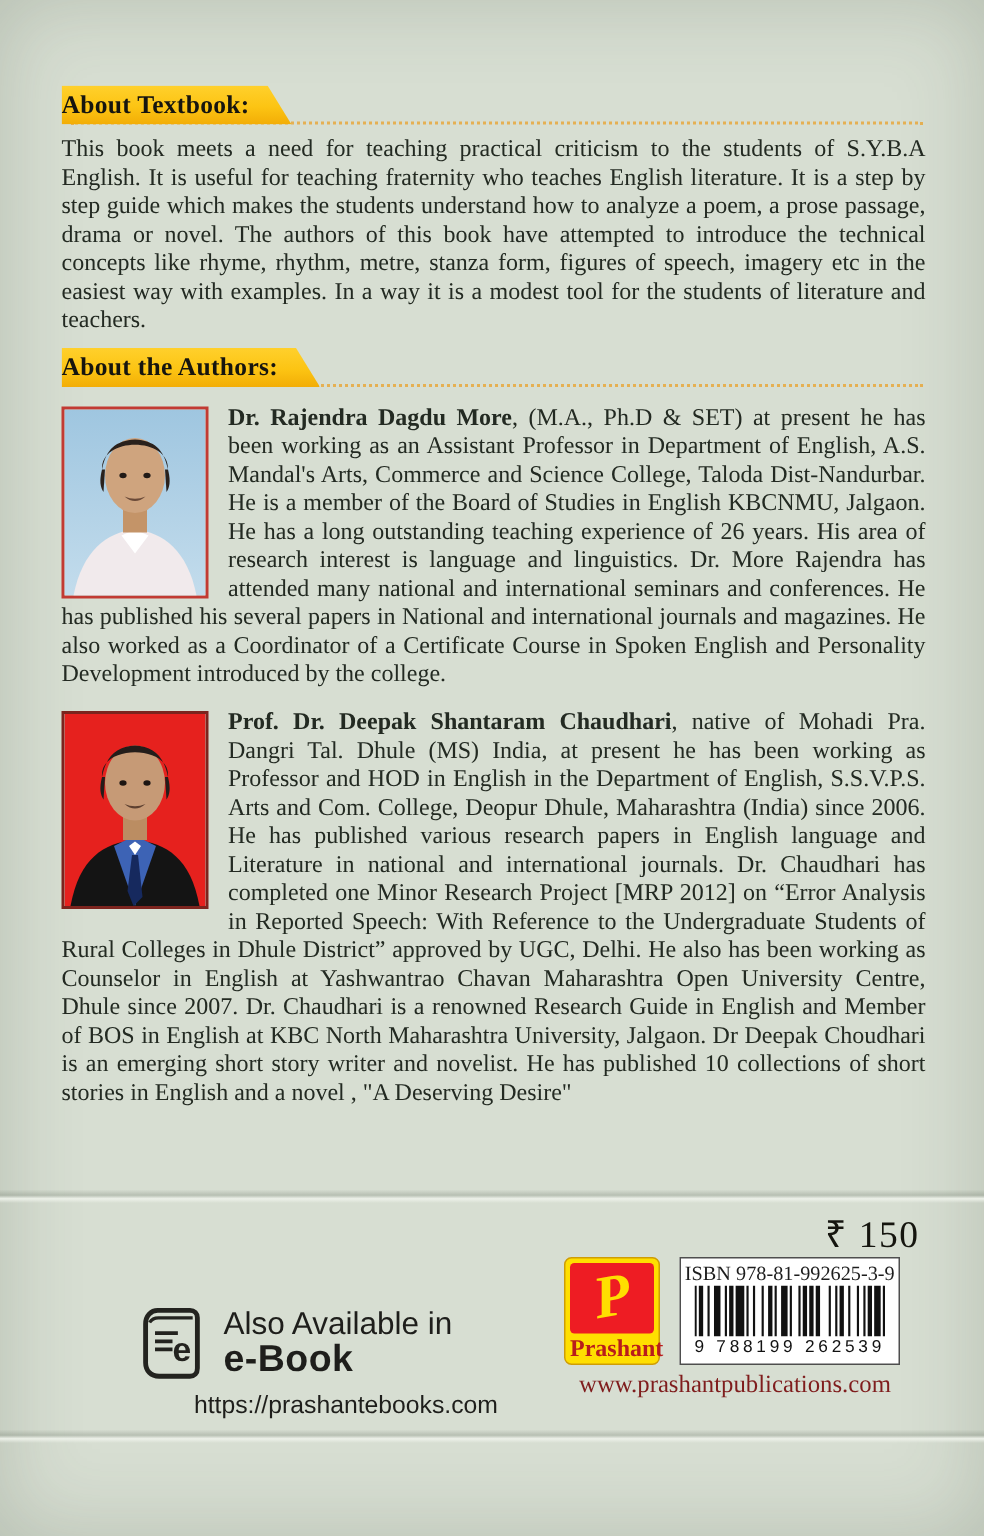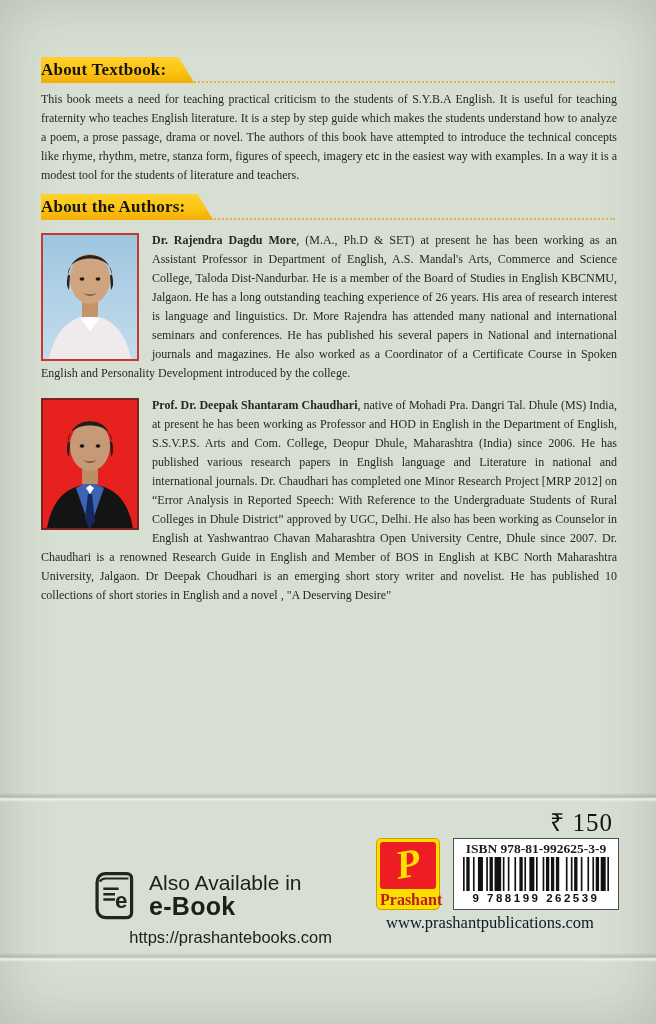--- a/index.html
+++ b/index.html
@@ -15,21 +15,21 @@
     content:"";position:absolute;left:6px;right:2px;bottom:0;
     border-bottom:2px dotted rgba(233,160,40,.75);
   }
   .tab{
     position:relative;z-index:1;display:inline-block;
     background:linear-gradient(180deg,#ffd02c 0%,#fcc413 55%,#f2ad06 100%);
     clip-path:polygon(0 0,calc(100% - 16px) 0,100% 100%,0 100%);
     padding:2px 28px 3px 0;height:21px;line-height:21px;
     font-weight:bold;font-size:17px;color:#16150f;letter-spacing:.2px;
   }
-  .body-text{margin:0;text-align:justify;font-size:12px;line-height:19px;}
+  .body-text{margin:0;text-align:justify;font-size:16px;line-height:19px;}
   .para-textbook{margin-bottom:9px;}
   .author-block{margin-top:11px;}
   .author-block.second{margin-top:13px;}
   .author-block::after{content:"";display:block;clear:both;}
   .photo{float:left;width:94px;margin:2px 13px 2px 0;line-height:0;}
   .photo svg{display:block;}
   .photo.p1{border:2px solid #c23a33;}
   .photo.p2{border:2px solid #7c241e;}
   .bold-name{font-weight:bold;}
 
@@ -52,32 +52,32 @@
   .logo{position:absolute;left:376px;top:38px;width:64px;height:72px;
     box-sizing:border-box;background:#ffdf00;border:1px solid #cf9d05;border-radius:5px;
     padding:3px 3px 0;text-align:center;}
   .logo-red{height:47px;background:#ee1c23;border-radius:3px;
     display:flex;align-items:center;justify-content:center;}
   .logo-p{font-family:"Liberation Serif",serif;font-style:italic;font-weight:bold;
     font-size:40px;color:#ffdf00;line-height:1;transform:rotate(-10deg) translateY(-2px);}
   .logo-name{font-family:Liberation Serif, serif;font-weight:bold;font-size:16px;
     color:#b91c1c;line-height:21px;}
 
-  .isbn-box{position:absolute;left:453px;top:38px;width:166px;height:72px;
+  .isbn-box{position:absolute;left:453px;top:38px;width:147px;height:72px;
     box-sizing:border-box;background:#fff;border:1px solid #4e4e4e;
-    text-align:center;padding-top:2px;font-weight:bold;}
+    text-align:center;padding-top:2px;}
   .isbn-label{font-size:13.5px;color:#1d1d1d;line-height:15px;}
   .barcode-wrap{height:34px;margin:1px 9px 0;}
   .barcode-wrap svg{width:100%;height:100%;}
   .barcode-wrap rect{fill:#111;}
   .isbn-digits{font-family:"Liberation Sans",sans-serif;font-size:11.5px;
     letter-spacing:2.5px;color:#111;line-height:13px;margin-top:1px;white-space:nowrap;}
 
   .pub-contact{position:absolute;left:330px;top:114px;width:320px;text-align:center;
-    font-size:16.5px;line-height:18px;color:#0f172a;}
+    font-size:16.5px;line-height:18px;color:#7f1d1d;}
 </style>
 </head>
 <body>
 
 <div class="page">
 
   <div class="content">
 
     <div class="tab-row">
       <span class="tab">About Textbook:</span>

